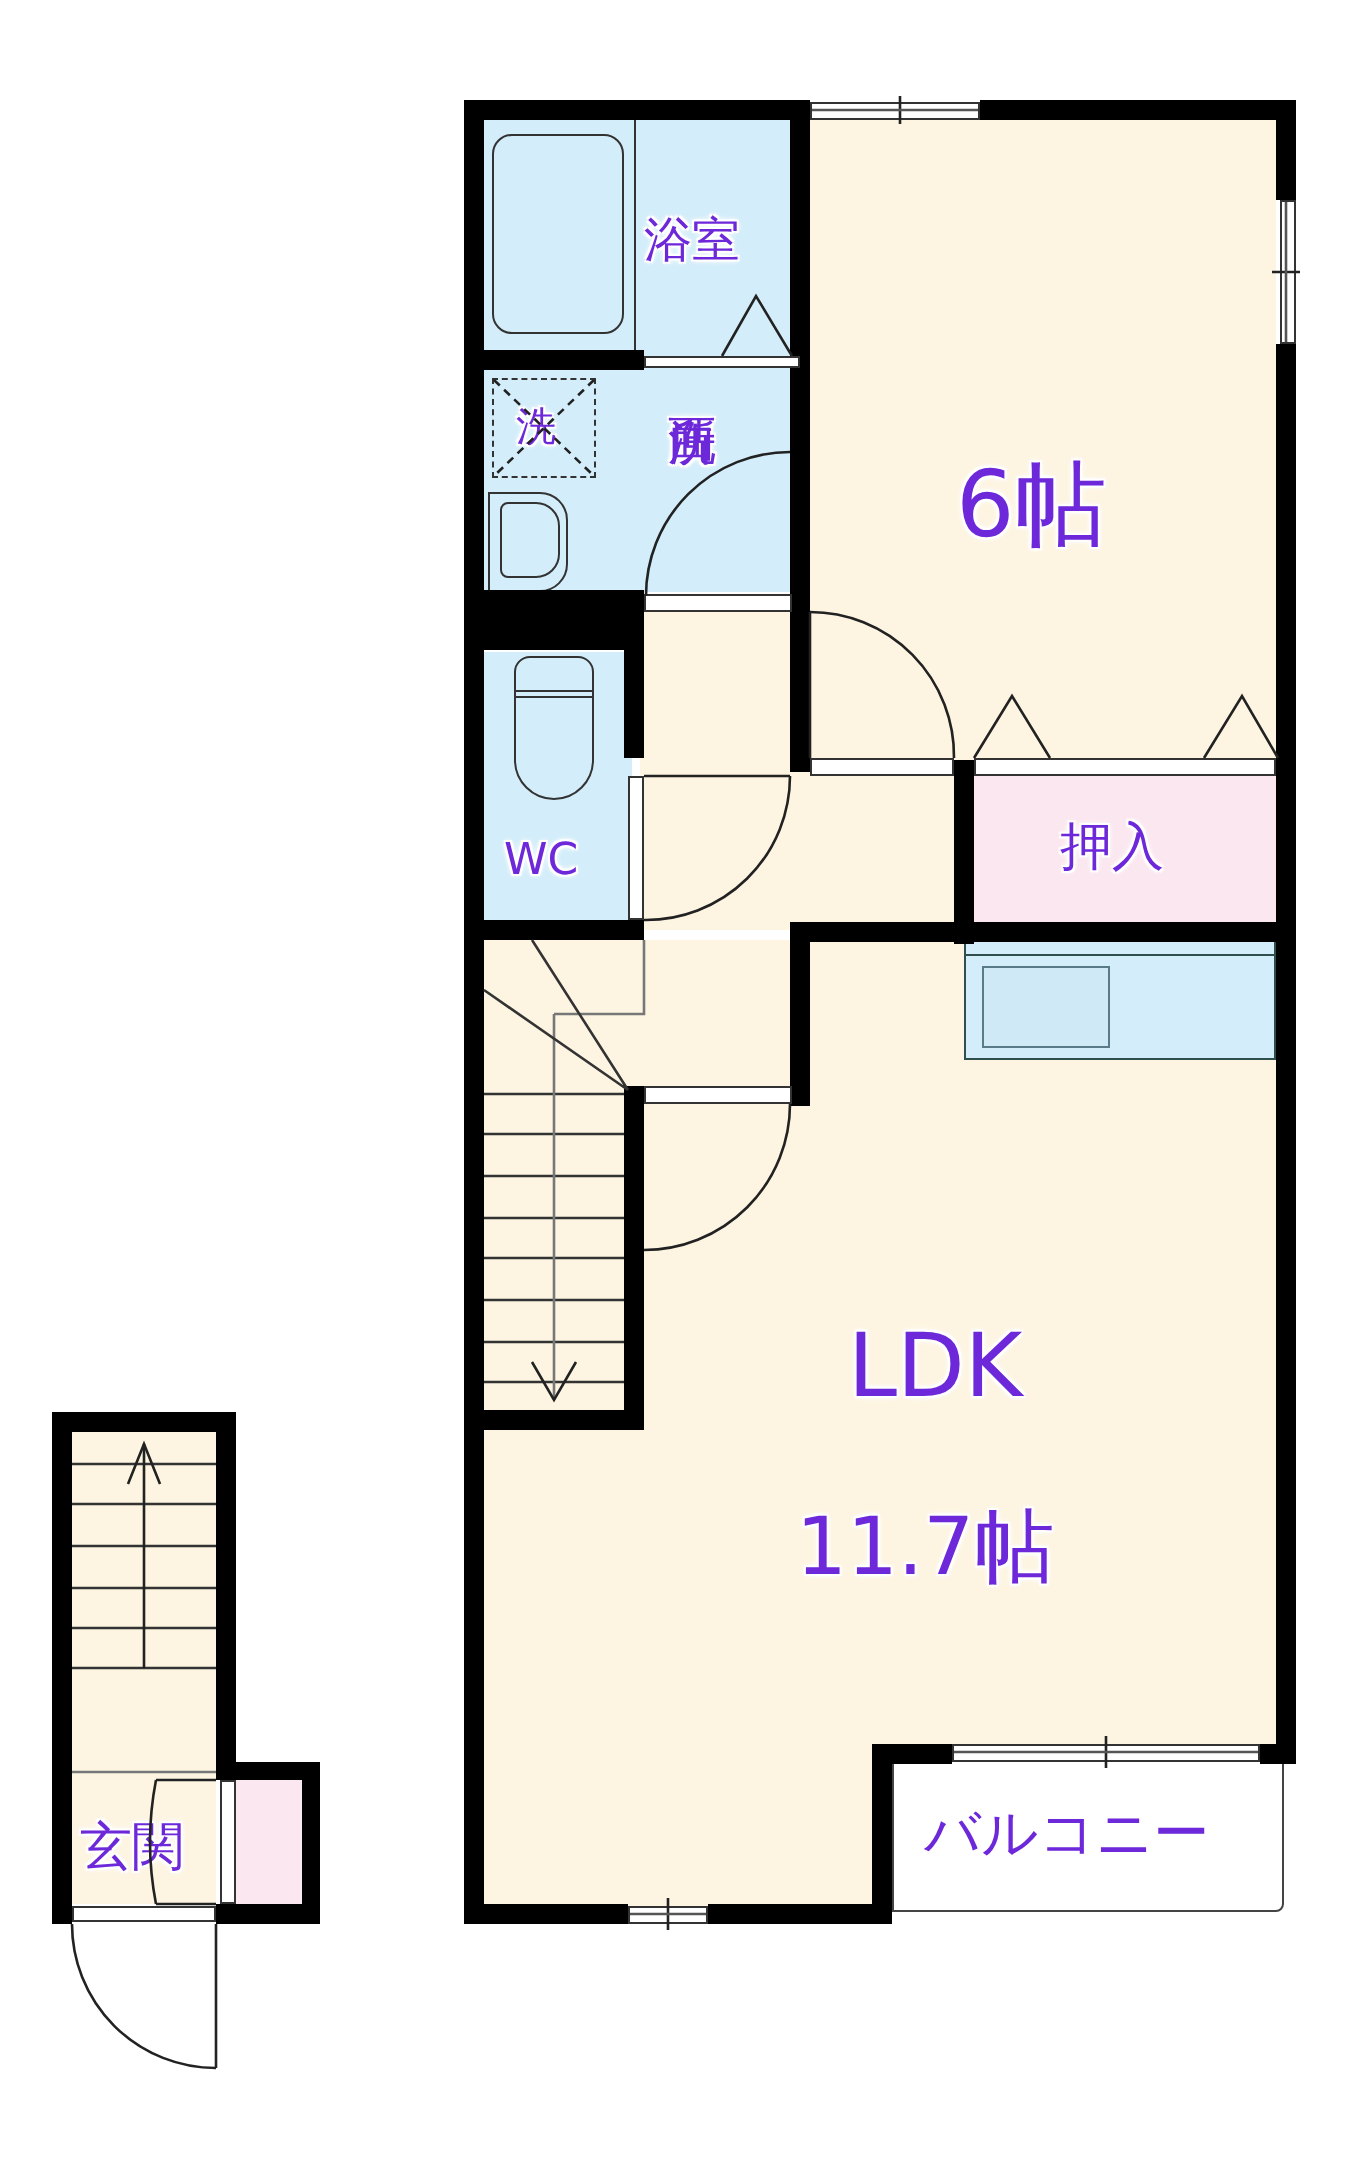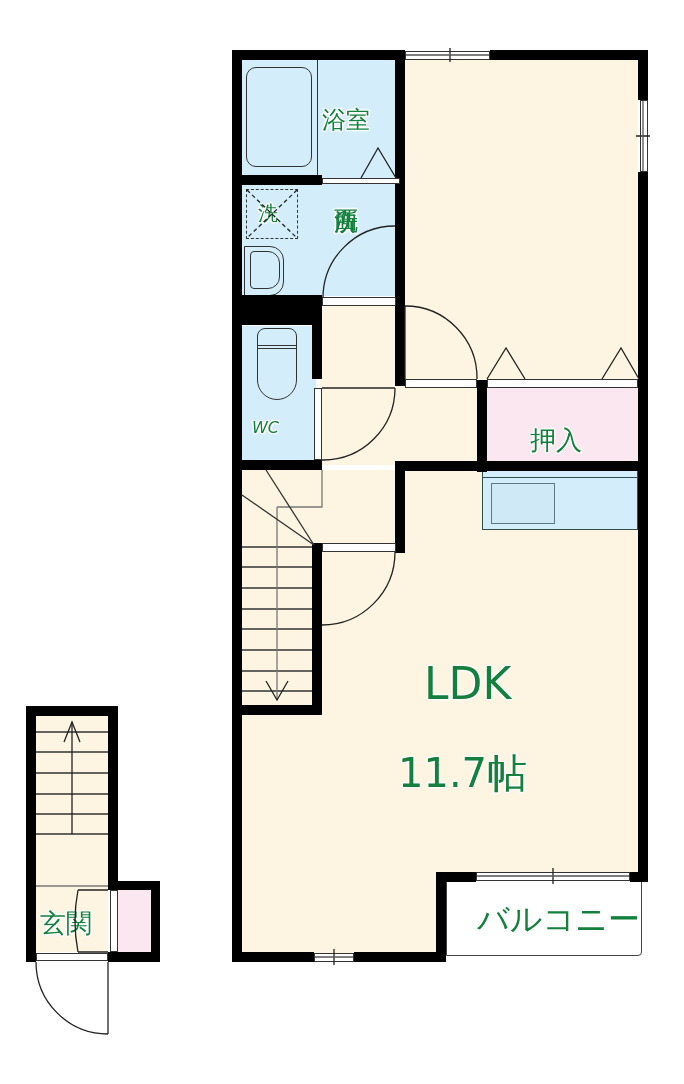--- a/index.html
+++ b/index.html
@@ -4,21 +4,21 @@
   <style>
     html, body { margin: 0; padding: 0; background: #ffffff; }
     body { width: 684px; height: 1084px; position: relative; overflow: hidden;
            font-family: "DejaVu Sans", "Liberation Sans", sans-serif; }
     .abs { position: absolute; box-sizing: border-box; }
     .wall { position: absolute; background: #000; }
     .floor { background: #fdf5e2; }
     .wet { background: #d3eefa; }
     .pink { background: #fbe7ef; }
     .white { background: #ffffff; }
-    .label { position: absolute; color: #15803d; white-space: nowrap; text-align: center;
+    .label { position: absolute; color: #6d28d9; white-space: nowrap; text-align: center;
              text-shadow: 0 0 3px #fff, 0 0 3px #fff, 0 0 3px #fff, 1px 1px 0 #fff, -1px -1px 0 #fff, 1px -1px 0 #fff, -1px 1px 0 #fff; }
     .vertical { writing-mode: vertical-rl; text-orientation: upright; letter-spacing: 0; }
     svg.overlay { position: absolute; left: 0; top: 0; pointer-events: none; }
     .opening { position: absolute; background: #fff; border: 1px solid #333; box-sizing: border-box; }
   </style>
 </head>
 <body>
 
 <div class="abs" style="left:0;top:0;width:684px;height:1084px;">
 
@@ -80,25 +80,26 @@
   <div class="opening" style="left:322px;top:543px;width:74px;height:9px;"></div>
 
   <div class="opening" style="left:405px;top:51px;width:85px;height:9px;"></div>
   <div class="opening" style="left:640px;top:100px;width:8px;height:72px;"></div>
   <div class="opening" style="left:476px;top:872px;width:154px;height:9px;"></div>
   <div class="opening" style="left:314px;top:953px;width:40px;height:9px;"></div>
 
   <div class="label" style="left:322px;top:104px;font-size:24px;">浴室</div>
   <div class="label" style="left:258px;top:200px;font-size:20px;">洗</div>
   <div class="label vertical" style="left:332px;top:190px;font-size:24px;line-height:28px;">洗面所</div>
-  <div class="label" style="left:252px;top:418px;font-size:16px;font-style:italic;">WC</div>
-  <div class="label" style="left:530px;top:406px;font-size:26px;margin-top:17px;">押入</div>
+  <div class="label" style="left:252px;top:418px;font-size:22px;">WC</div>
+  <div class="label" style="left:478px;top:222px;font-size:46px;">6帖</div>
+  <div class="label" style="left:530px;top:406px;font-size:26px;">押入</div>
   <div class="label" style="left:424px;top:636px;font-size:44px;margin-top:22px;">LDK</div>
   <div class="label" style="left:398px;top:722px;font-size:40px;margin-top:24px;">11.7帖</div>
-  <div class="label" style="left:462px;top:898px;font-size:32px;margin-left:15px;">バルコニー</div>
+  <div class="label" style="left:462px;top:898px;font-size:28px;">バルコニー</div>
 </div>
 
 <div class="abs" style="left:0;top:0;width:544px;height:1084px;">
   <div class="abs floor" style="left:36px;top:716px;width:72px;height:236px;"></div>
   <div class="abs pink" style="left:118px;top:890px;width:33px;height:62px;"></div>
   <div class="wall" style="left:26px;top:706px;width:92px;height:10px;"></div>
   <div class="wall" style="left:26px;top:706px;width:10px;height:256px;"></div>
   <div class="wall" style="left:108px;top:706px;width:10px;height:176px;"></div>
   <div class="wall" style="left:108px;top:881px;width:52px;height:9px;"></div>
   <div class="wall" style="left:151px;top:881px;width:9px;height:81px;"></div>

